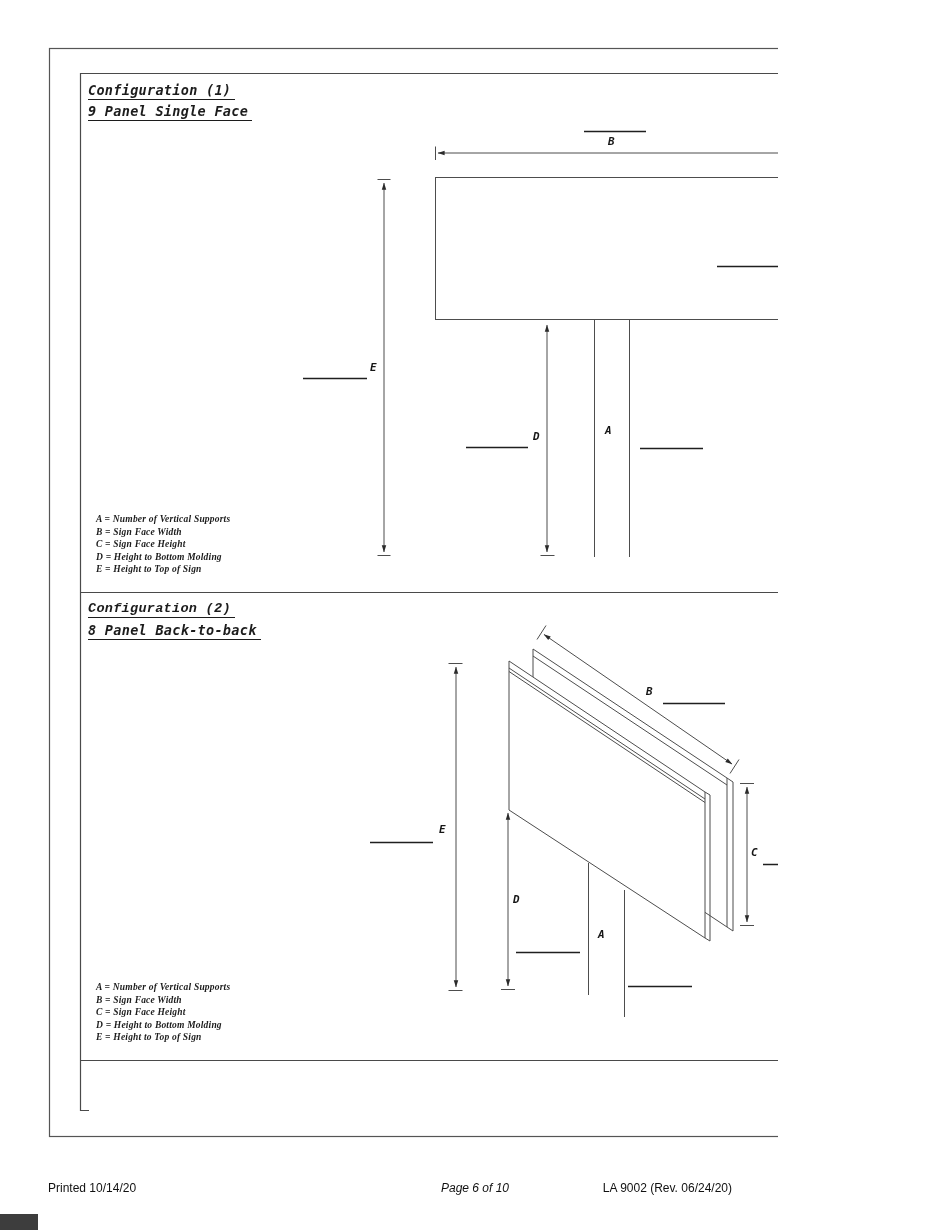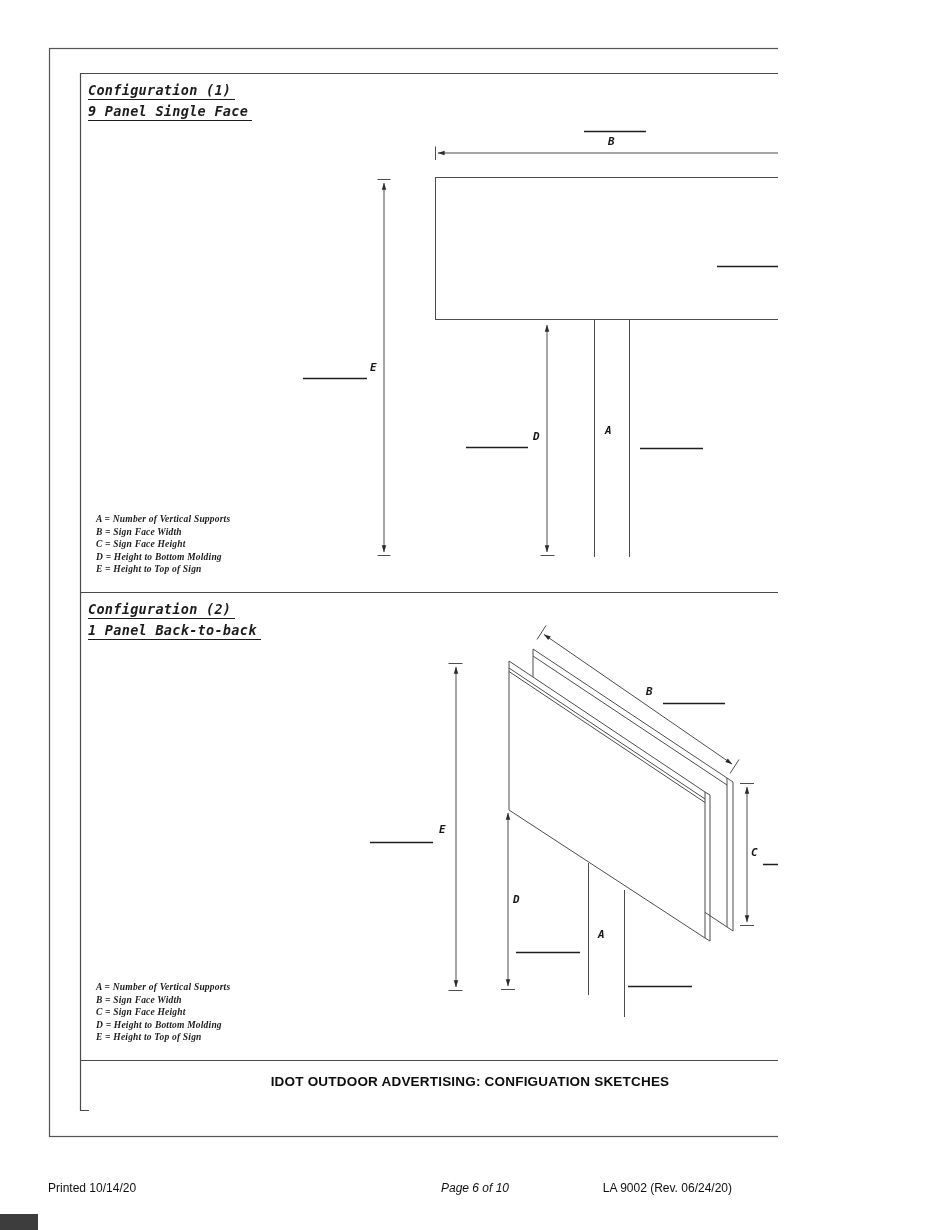--- a/index.html
+++ b/index.html
@@ -116,38 +116,37 @@
   <span class="dim-label" style="left:605px;top:424px;">A</span>
 
   <div class="legend" style="left:96px;top:513px;">
     <div>A = Number of Vertical Supports</div>
     <div>B = Sign Face Width</div>
     <div>C = Sign Face Height</div>
     <div>D = Height to Bottom Molding</div>
     <div>E = Height to Top of Sign</div>
   </div>
 
-  <div class="sec-title" style="left:88px;top:601px;">Configuration (2)</div>
-  <div class="sec-title" style="left:88px;top:622px;">1 Panel Back-to-back</div>
+  <div class="sec-title" style="left:88px;top:601px;font-family:Liberation Mono, monospace;">Configuration (2)</div>
+  <div class="sec-title" style="left:88px;top:622px;">8 Panel Back-to-back</div>
 
   <span class="dim-label" style="left:646px;top:685px;">B</span>
   <span class="dim-label" style="left:751px;top:846px;">C</span>
   <span class="dim-label" style="left:439px;top:823px;">E</span>
   <span class="dim-label" style="left:513px;top:893px;">D</span>
   <span class="dim-label" style="left:598px;top:928px;">A</span>
 
   <div class="legend" style="left:96px;top:981px;">
     <div>A = Number of Vertical Supports</div>
     <div>B = Sign Face Width</div>
     <div>C = Sign Face Height</div>
     <div>D = Height to Bottom Molding</div>
     <div>E = Height to Top of Sign</div>
   </div>
 
-  <div class="band-title">IDOT OUTDOOR ADVERTISING: CONFIGUATION SKETCHES</div>
 
   <div class="pg-footer pf-left">Printed 10/14/20</div>
   <div class="pg-footer pf-center">Page 6 of 10</div>
   <div class="pg-footer pf-right">LA 9002 (Rev. 06/24/20)</div>
 
   <div class="viewer-artifact"></div>
 
 </div>
 
 </body></html>

